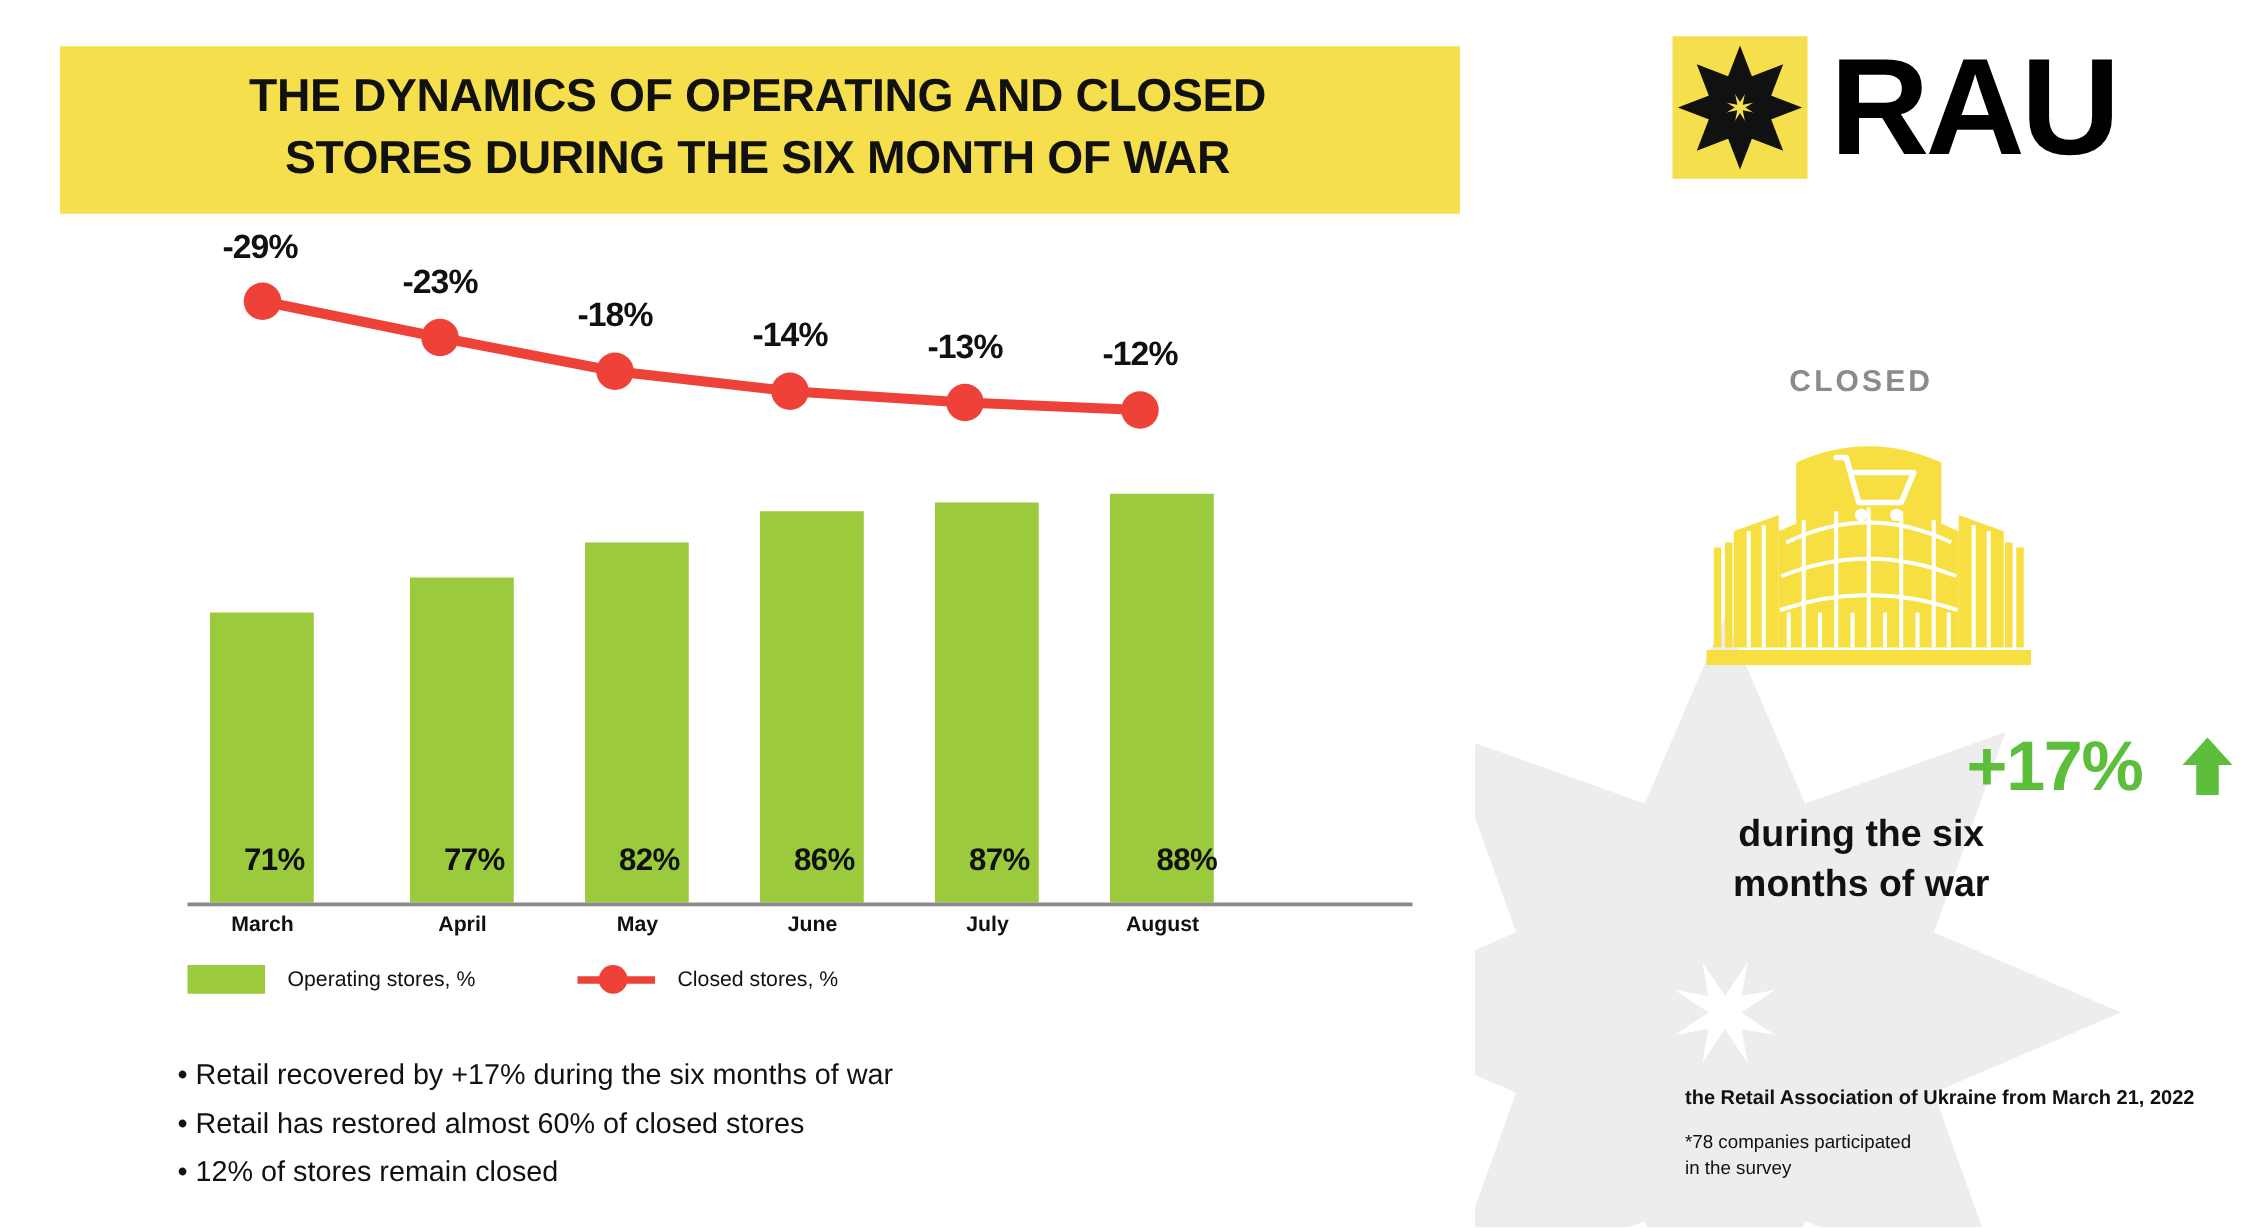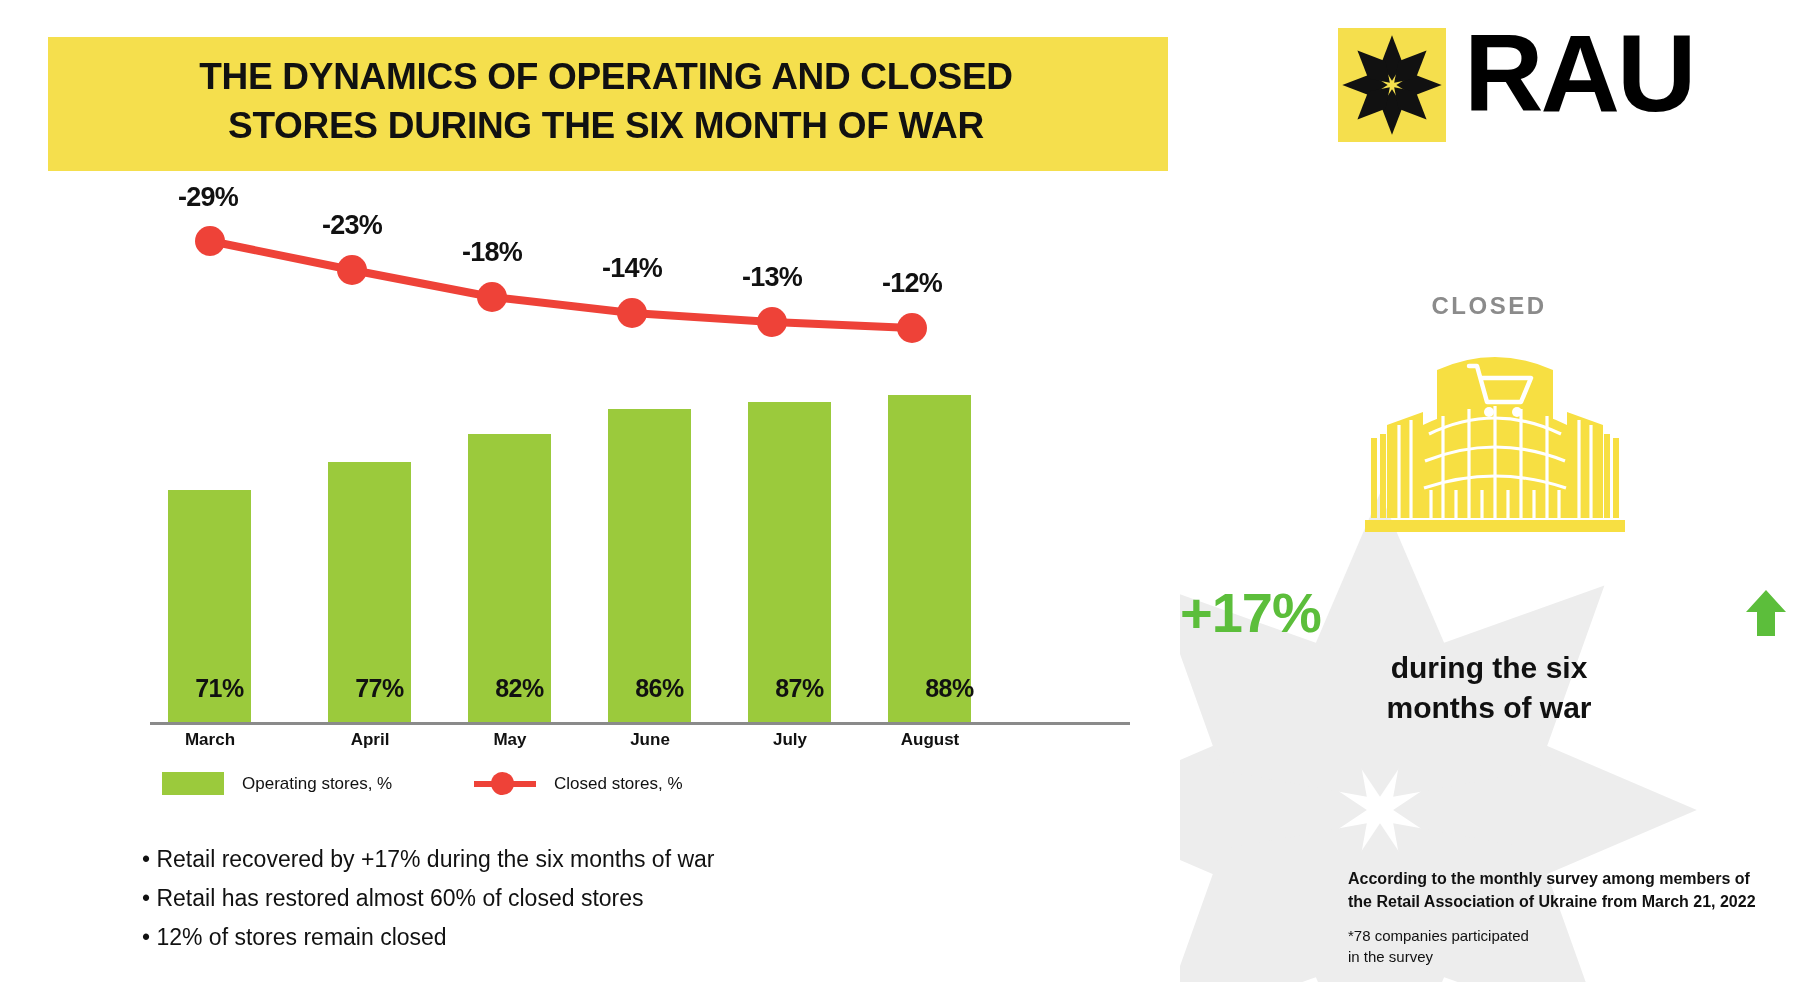--- a/index.html
+++ b/index.html
@@ -105,21 +105,20 @@
   #legend {
     position: absolute;
     left: 150px; top: 772px;
     width: 700px; height: 40px;
   }
   .legend-item {
     position: absolute;
     display: flex;
     align-items: center;
     gap: 18px;
-    margin-left: 12px;
   }
   .legend-swatch-bar {
     width: 62px; height: 23px;
     background: var(--brand-green, #9BCA3C);
   }
   .legend-swatch-line {
     position: relative;
     width: 62px; height: 23px;
   }
   .legend-swatch-line .lsl-bar {
@@ -166,21 +165,21 @@
     left: -130px; top: 480px;
     width: 660px; height: 660px;
     opacity: 1;
   }
 
   
   #logo {
     position: absolute;
     left: 158px; top: 28px;
     display: flex;
-    align-items: flex-start;
+    align-items: center;
     height: 116px;
   }
   #logo-mark {
     position: relative;
     width: 108px; height: 114px;
     background: var(--brand-yellow, #F5DF4D);
     flex: none;
   }
   #logo-text {
     font-size: 110px;
@@ -207,21 +206,21 @@
     left: 185px; top: 330px;
     width: 260px; height: 215px;
   }
 
   #growth-row {
     position: absolute;
     left: 0; top: 580px;
     width: 608px;
     display: flex;
     align-items: center;
-    justify-content: space-between;
+    justify-content: flex-end;
     gap: 30px;
   }
   #growth-value {
     font-size: 56px;
     font-weight: bold;
     color: var(--brand-green-dark, #5CBE3B);
     letter-spacing: -1px;
   }
   #growth-arrow { width: 44px; height: 50px; }
 
@@ -419,21 +418,20 @@
       </svg>
     </div>
 
     <div id="growth-caption">
       <div>during the six</div>
       <div>months of war</div>
     </div>
 
     <div id="footer">
       <div id="footer-main">
-        <div>According to the monthly survey among members of</div>
         <div>the Retail Association of Ukraine from March 21, 2022</div>
       </div>
       <div id="footer-note">
         <div>*78 companies participated</div>
         <div> in the survey</div>
       </div>
     </div>
   </div>
 </div>
 

